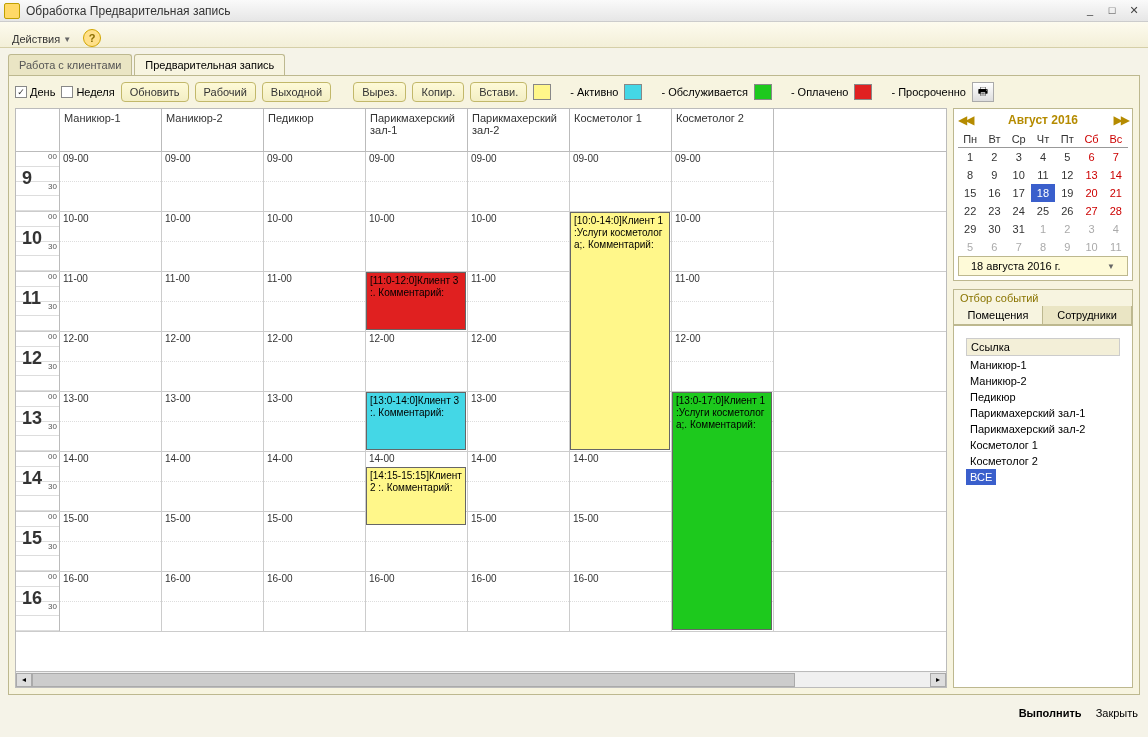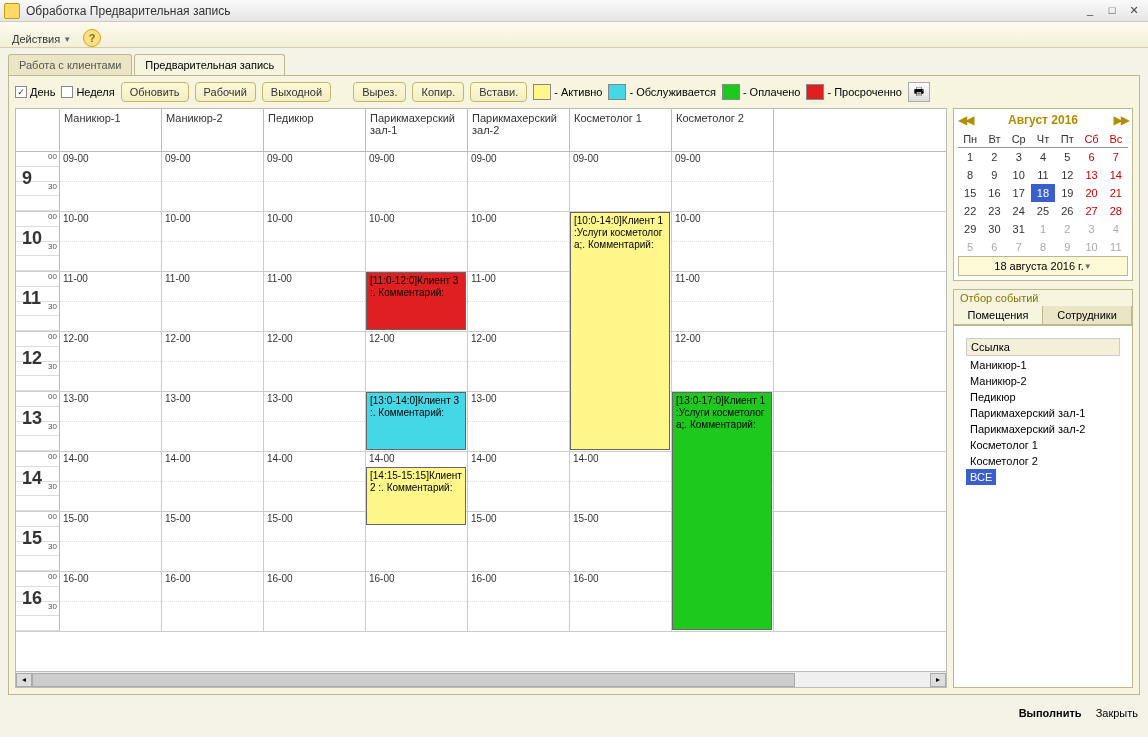--- a/index.html
+++ b/index.html
@@ -18,21 +18,21 @@
 .outer { padding: 6px 8px; }
 .tabs { display: flex; border-bottom: 1px solid #bdb88f; }
 .tab { padding: 4px 10px; background: #eae5c4; border: 1px solid #bdb88f; border-bottom: none; margin-right: 2px; border-radius: 3px 3px 0 0; color: #555; }
 .tab.active { background: #f7f4e0; color: #000; }
 .panel { background: #f7f4e0; border: 1px solid #bdb88f; border-top: none; padding: 6px; }
 
 .toolbar { display: flex; align-items: center; gap: 6px; margin-bottom: 6px; flex-wrap: nowrap; }
 .chk { display: flex; align-items: center; gap: 3px; }
 .chk .box { width: 12px; height: 12px; border: 1px solid #888; background: #fff; display: inline-flex; align-items: center; justify-content: center; font-size: 9px; color: #333; }
 .tb-btn { padding: 2px 8px; background: linear-gradient(#fefad8,#f3eec4); border: 1px solid #c2b86a; border-radius: 4px; color: #333; height: 20px; line-height: 15px; }
-.legend { display: flex; align-items: center; gap: 3px; }
+.legend { display: flex; align-items: center; gap: 19px; }
 .sw { width: 18px; height: 16px; border: 1px solid #888; }
 .print-btn { width: 22px; height: 20px; border: 1px solid #aaa; background: linear-gradient(#fff,#ddd); display: inline-flex; align-items: center; justify-content: center; }
 
 .main { display: flex; gap: 6px; }
 .schedule-wrap { flex: 1; background: #fff; border: 1px solid #bbb; height: 580px; display: flex; flex-direction: column; }
 .sched-header { display: flex; border-bottom: 1px solid #bbb; background: #fff; flex-shrink: 0; }
 .sched-header .corner { width: 44px; border-right: 1px solid #bbb; }
 .sched-header .col { width: 102px; border-right: 1px solid #bbb; padding: 3px 4px; height: 42px; color: #333; }
 .sched-body-wrap { flex: 1; overflow: hidden; position: relative; }
 .sched-body { position: relative; }
@@ -59,21 +59,21 @@
 .cal-head .title { color: #b58b00; font-weight: bold; font-size: 12px; }
 .cal-dow { display: flex; border-bottom: 1px solid #999; }
 .cal-dow div { flex: 1; text-align: center; padding: 2px 0; color: #333; }
 .cal-dow div.we { color: #c00; }
 .cal-grid { display: flex; flex-direction: column; }
 .cal-row { display: flex; }
 .cal-row div { flex: 1; text-align: center; padding: 3px 0; color: #333; }
 .cal-row div.we { color: #c00; }
 .cal-row div.om { color: #aaa; }
 .cal-row div.today { background: #3a5fcc; color: #fff; }
-.date-combo { border: 1px solid #bdb88f; background: #fefad8; padding: 2px 4px; display: flex; justify-content: center; align-items: center; height: 20px; }
+.date-combo { border: 1px solid #bdb88f; background: #fefad8; padding: 2px 12px; display: flex; justify-content: space-between; align-items: center; height: 20px; }
 
 .filter { border: 1px solid #bdb88f; background: #f7f4e0; flex: 1; display: flex; flex-direction: column; }
 .filter .group-title { padding: 2px 6px; color: #8a7400; }
 .filter .ftabs { display: flex; border-bottom: 1px solid #bdb88f; }
 .filter .ftab { flex: 1; text-align: center; padding: 3px; background: #eae5c4; border-right: 1px solid #bdb88f; }
 .filter .ftab.active { background: #f7f4e0; }
 .filter .list { background: #fff; flex: 1; border-top: 1px solid #bdb88f; padding: 12px; overflow: auto; }
 .filter .list-header { background: #f3efd8; border: 1px solid #ccc; padding: 2px 4px; margin-bottom: 1px; }
 .filter .li { padding: 2px 4px; }
 .filter .li.sel { background: #3a5fcc; color: #fff; display: inline-block; }

